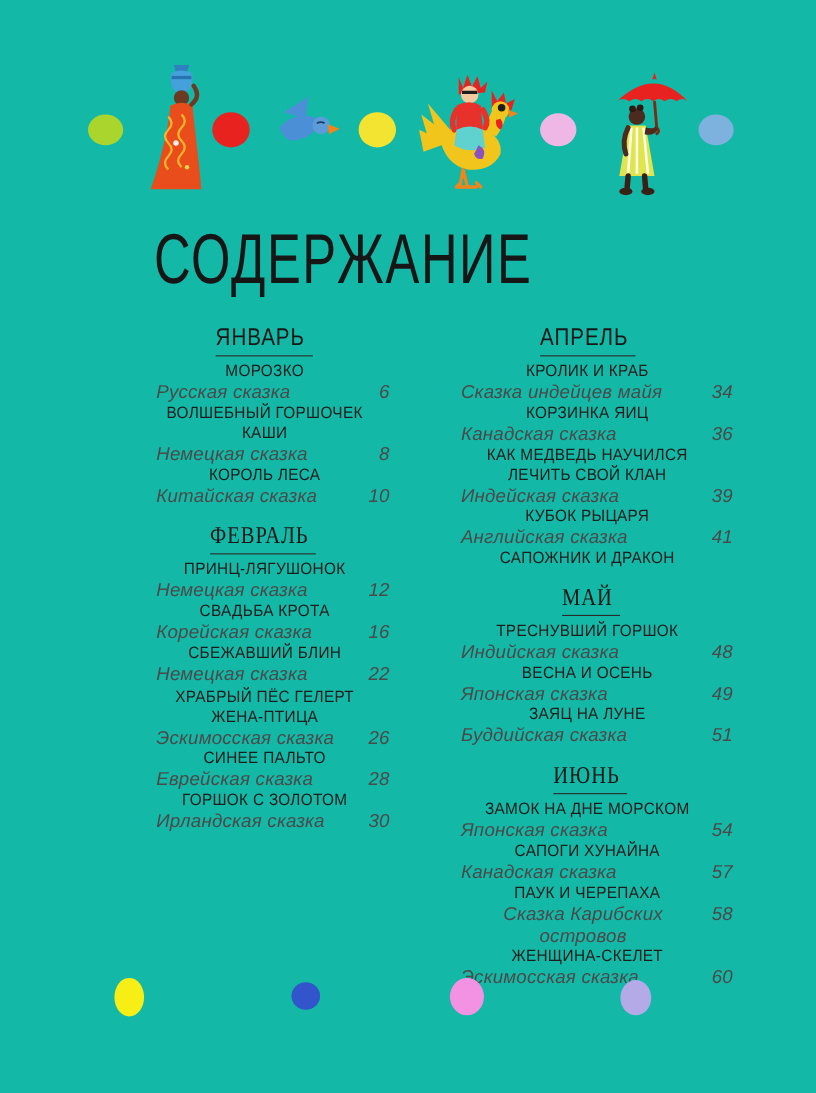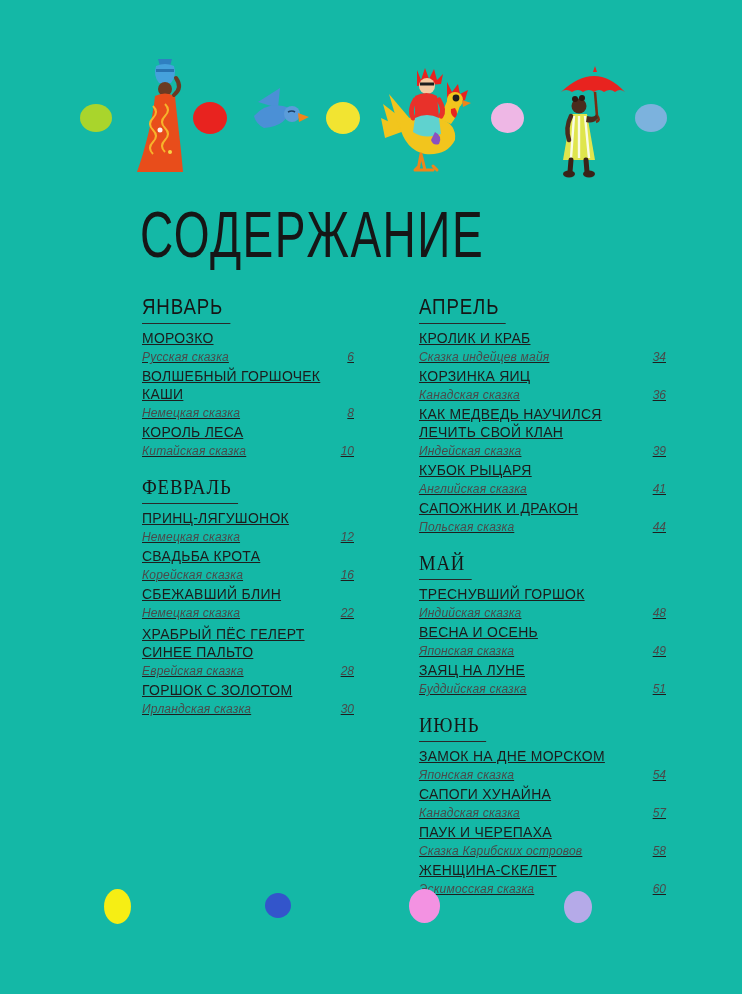--- a/index.html
+++ b/index.html
@@ -23,31 +23,31 @@
   .fig-umbrella{left:551px;top:64px;width:78px;height:114px;}
   
   .title{position:absolute;left:140px;top:198px;margin:0;font-size:64px;font-weight:400;
          letter-spacing:2px;color:#161616;transform:scaleX(.72);transform-origin:left top;
          white-space:nowrap;}
   
   .columns{position:absolute;left:142px;top:294px;width:524px;display:flex;}
   .col{display:block;}
   .col-left{width:212px;margin-right:65px;}
   .col-right{width:247px;}
-  .section{margin:0 0 2px 0;}
+  .section{margin:0 0 2px 0;text-align:center;}
   .month-wrap{margin:0 0 5px 0;}
   .section + .section .month-wrap{margin-top:13px;font-family:Liberation Serif, serif;}
   .month{display:inline-block;font-size:22px;font-weight:400;letter-spacing:1px;color:#161616;
          border-bottom:1.5px solid #2a2a2a;padding:0 8px 3px 0;transform:scaleX(.85);
          transform-origin:left top;white-space:nowrap;}
-  .entry{margin:0;text-decoration:underline;}
+  .entry{margin:0;}
   .entry-title{font-size:15px;line-height:18px;letter-spacing:.3px;color:#1c1c1c;
                white-space:pre-line;transform:scaleX(.93);transform-origin:left top;}
   .entry-meta{display:flex;justify-content:space-between;align-items:baseline;
-              font-size:12px;line-height:20px;font-style:italic;color:#4a4a4a;}
+              font-size:17px;line-height:20px;font-style:italic;color:#4a4a4a;}
   .origin{letter-spacing:.2px;}
   .pagenum{padding-left:6px;}
 </style>
 </head>
 <body>
 
 <div class="page">
 
   <div>
     <span class="dot d-top-green" style="background: rgb(169, 213, 44);"></span>
@@ -170,20 +170,27 @@
               <span class="origin">Немецкая сказка</span>
               <span class="pagenum">22</span>
             </div>
           </div>
         </section>
         <section class="section">
           <div class="entry">
             <div class="entry-title">ХРАБРЫЙ ПЁС ГЕЛЕРТ</div>
           </div>
           <div class="entry">
+            <div class="entry-title">ЖЕНА-ПТИЦА</div>
+            <div class="entry-meta">
+              <span class="origin">Эскимосская сказка</span>
+              <span class="pagenum">26</span>
+            </div>
+          </div>
+          <div class="entry">
             <div class="entry-title">СИНЕЕ ПАЛЬТО</div>
             <div class="entry-meta">
               <span class="origin">Еврейская сказка</span>
               <span class="pagenum">28</span>
             </div>
           </div>
           <div class="entry">
             <div class="entry-title">ГОРШОК С ЗОЛОТОМ</div>
             <div class="entry-meta">
               <span class="origin">Ирландская сказка</span>
@@ -219,24 +226,20 @@
           </div>
           <div class="entry">
             <div class="entry-title">КУБОК РЫЦАРЯ</div>
             <div class="entry-meta">
               <span class="origin">Английская сказка</span>
               <span class="pagenum">41</span>
             </div>
           </div>
           <div class="entry">
             <div class="entry-title">САПОЖНИК И ДРАКОН</div>
-            <div class="entry-meta">
-              <span class="origin">Польская сказка</span>
-              <span class="pagenum">44</span>
-            </div>
           </div>
         </section>
         <section class="section">
           <div class="month-wrap"><span class="month">МАЙ</span></div>
           <div class="entry">
             <div class="entry-title">ТРЕСНУВШИЙ ГОРШОК</div>
             <div class="entry-meta">
               <span class="origin">Индийская сказка</span>
               <span class="pagenum">48</span>
             </div>

